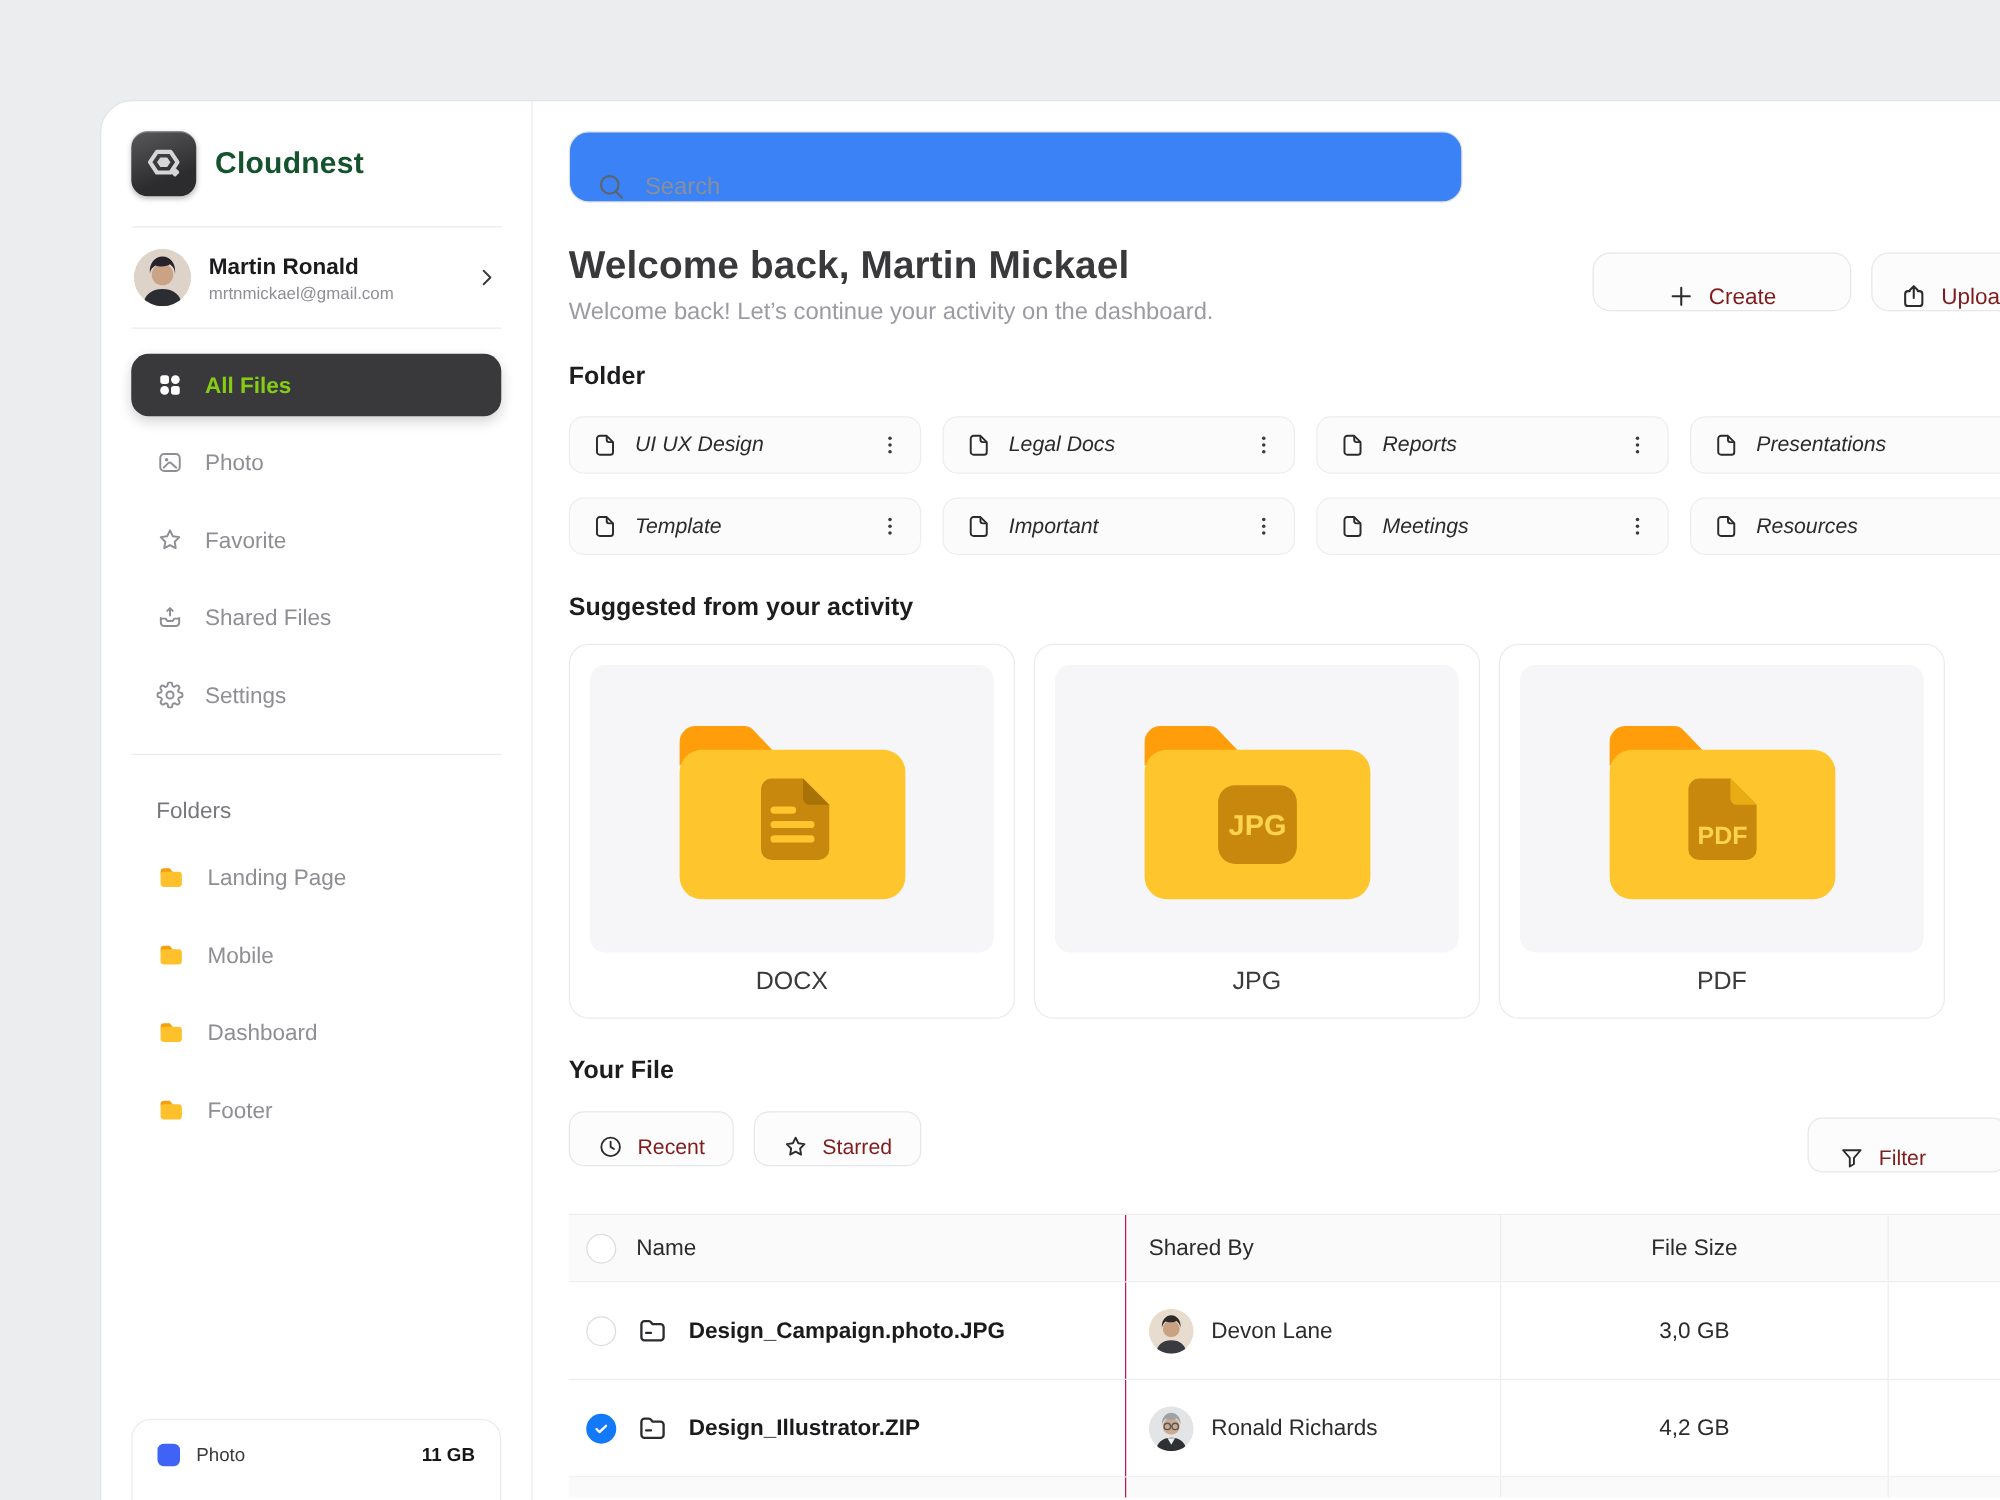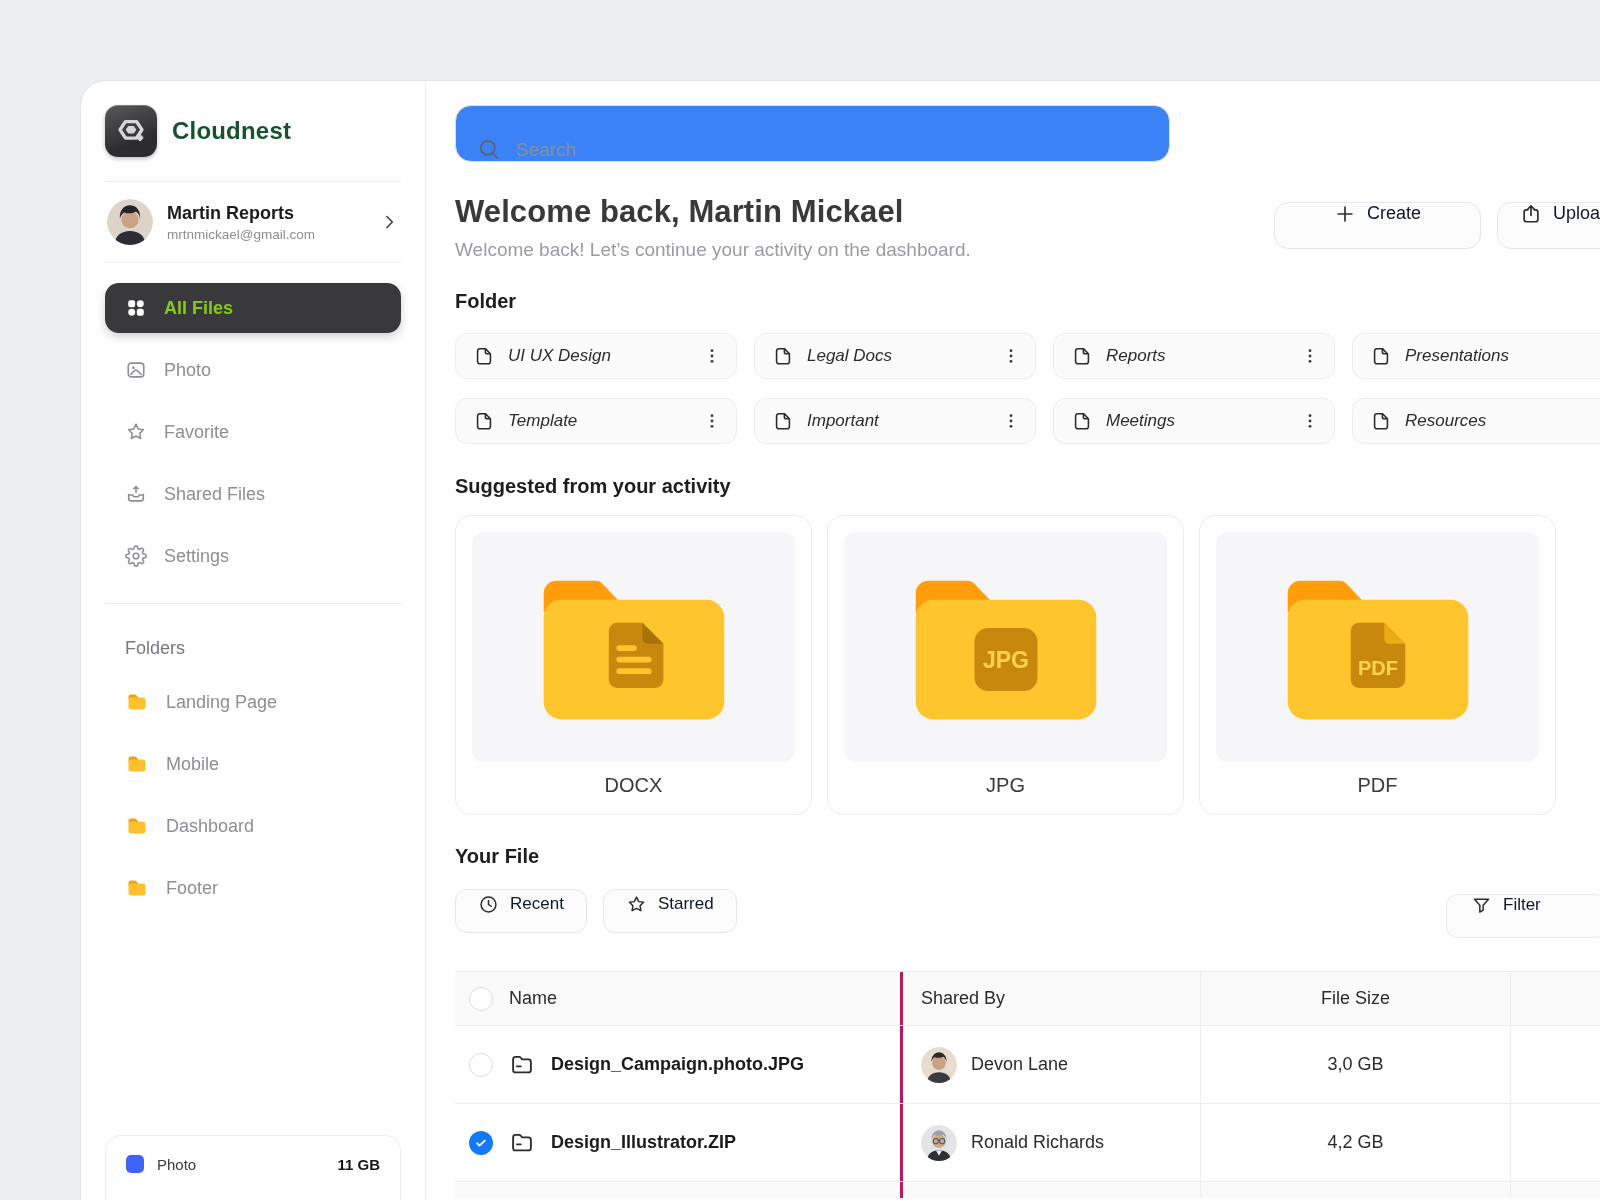--- a/index.html
+++ b/index.html
@@ -49,23 +49,23 @@
   .storage-value{ margin-left:auto; font-size:15px; font-weight:700; color:#161618; }
   
   .main{ flex:1; min-width:0; padding:24px 0 0 29px; position:relative; }
   .search-bar{ width:715px; height:57px; border:1.5px solid #dfe0e4; border-radius:16px;
     display:flex; align-items:flex-end; gap:15px; padding:0 21px; background:#3b82f6; }
   .search-bar input{ border:none; outline:none; flex:1; font-size:19px; color:#2b2b2e;
     font-family:inherit; background:transparent; }
   .search-bar input::placeholder{ color:#8a8f98; }
   .page-title{ margin-top:32px; font-size:31px; font-weight:600; color:#39393b; letter-spacing:.1px; }
   .page-subtitle{ margin-top:9px; font-size:19px; color:#9b9ba1; }
-  .btn{ display:flex; align-items:flex-start; justify-content:center; gap:11px;
+  .btn{ display:flex; align-items:flex-end; justify-content:center; gap:11px;
     background:#fcfcfd; border:1px solid #e6e7ea; border-radius:14px;
-    font-size:18px; color:#0f172a; cursor:pointer; font-family:inherit; }
+    font-size:18px; color:#7f1d1d; cursor:pointer; font-family:inherit; }
   .create-btn{ position:absolute; top:121px; left:848px; width:207px; height:47px; }
   .upload-btn{ position:absolute; top:121px; left:1071px; width:170px; height:47px;
     justify-content:flex-start; padding-left:22px; }
   .section-title{ font-size:20px; font-weight:700; color:#1d1d1f; }
   .folder-title{ margin-top:29px; }
   .chips-grid{ margin-top:20px; display:grid; grid-template-columns:repeat(4,282px);
     grid-auto-rows:46px; gap:19px 17px; width:1179px; }
   .chip{ background:#fbfbfc; border:1px solid #ededf0; border-radius:12px;
     display:flex; align-items:center; gap:13px; padding:0 14px 0 17px; cursor:pointer; }
   .chip-label{ font-size:17px; color:#2b2b2e; flex:1;font-style:italic; }
@@ -82,21 +82,21 @@
   .filter-btn{ position:absolute; top:813px; left:1020px; width:160px; height:44px;
     border-radius:12px; justify-content:flex-start; padding-left:24px; font-size:17px; }
   
   .file-table{ margin-top:38px; width:1169px; border-top:1px solid #ededf0; }
   .t-row{ display:grid; grid-template-columns:445px 300px 310px 1fr; border-bottom:1px solid #ededf0; }
   .t-head{ height:54px; background:#fafafb; }
   .t-data{ height:78px; background:#fff; }
   .t-sliver{ height:16px; background:#fafafb; border-bottom:none; }
   .t-cell{ display:flex; align-items:center; font-size:18px; color:#2b2b2e;text-align:right; }
   .c-name{ gap:16px; padding-left:14px; }
-  .c-shared{ gap:14px; padding-left:18px; border-left:3px solid #be185d; }
+  .c-shared{ gap:14px; padding-left:18px; border-left:1px solid #be185d; }
   .c-size{ justify-content:center; border-left:1px solid #ededf0; }
   .c-extra{ border-left:1px solid #ededf0; }
   .file-name{ font-weight:700; color:#1b1b1d; }
   .checkbox{ width:24px; height:24px; border-radius:50%; border:1.5px solid #dcdce1;
     background:#fff; flex:0 0 auto; cursor:pointer; }
   .checkbox.checked{ border:none; background:#1279f8; display:flex; align-items:center; justify-content:center; }
   .kebab{ cursor:pointer; display:flex; }
 </style>
 </head>
 <body>
@@ -140,21 +140,21 @@
     <hr class="divider">
 
     <div class="profile">
       <svg class="avatar" width="46" height="46" viewBox="0 0 48 48">
         <circle cx="24" cy="24" r="24" fill="#ded3c8"></circle>
         <path d="M8 48c0-9.5 7-14.5 16-14.5S40 38.5 40 48z" fill="#2b2d33"></path>
         <circle cx="24" cy="21.5" r="9" fill="#caa387"></circle>
         <path d="M13.5 21c-.8-9 4-14.5 10.5-14.5S35.3 12 34.5 21c-.4-4.5-2-6.5-4.5-8-1.5 1.8-8 2.6-12 1-2 1.5-4 3-4.5 7z" fill="#26242a"></path>
       </svg>
       <div class="profile-info">
-        <div class="profile-name">Martin Reports</div>
+        <div class="profile-name">Martin Ronald</div>
         <div class="profile-email">mrtnmickael@gmail.com</div>
       </div>
       <svg width="20" height="20" viewBox="0 0 24 24" fill="none" stroke="#3a3a3c" stroke-width="1.8" stroke-linecap="round" stroke-linejoin="round">
           <path d="M9.5 5.5 16 12l-6.5 6.5"></path>
         </svg>
     </div>
 
     <hr class="divider">
 
     <nav class="nav">

